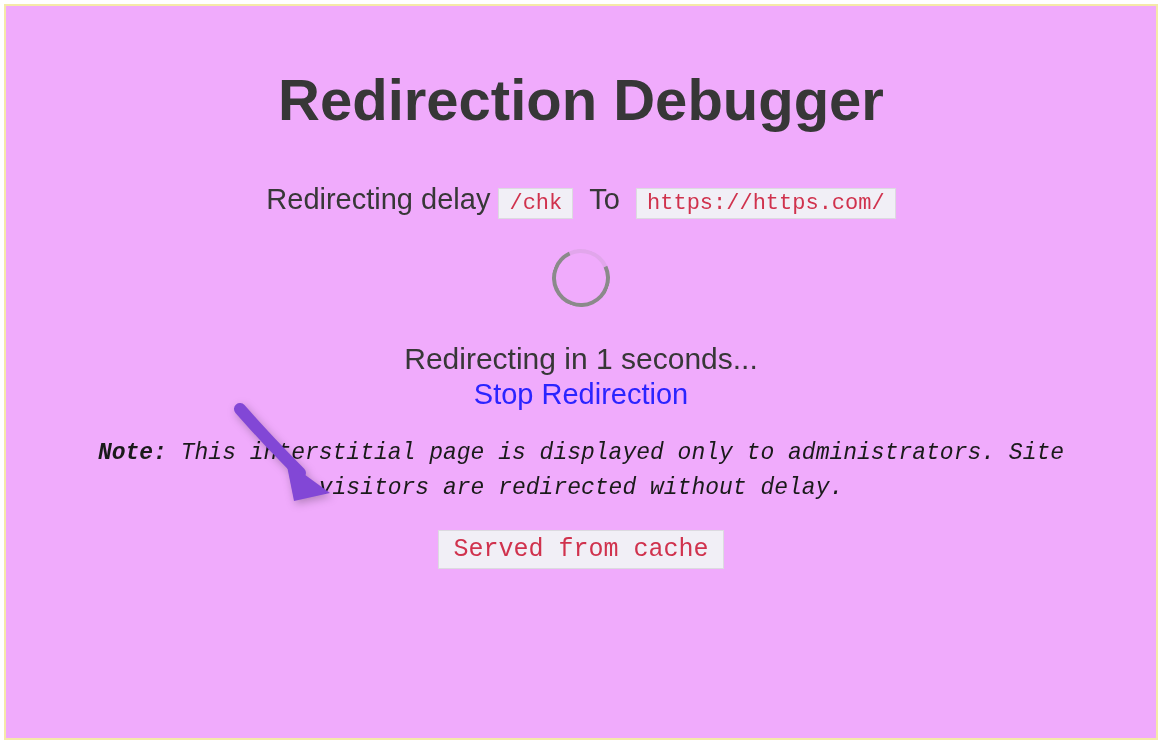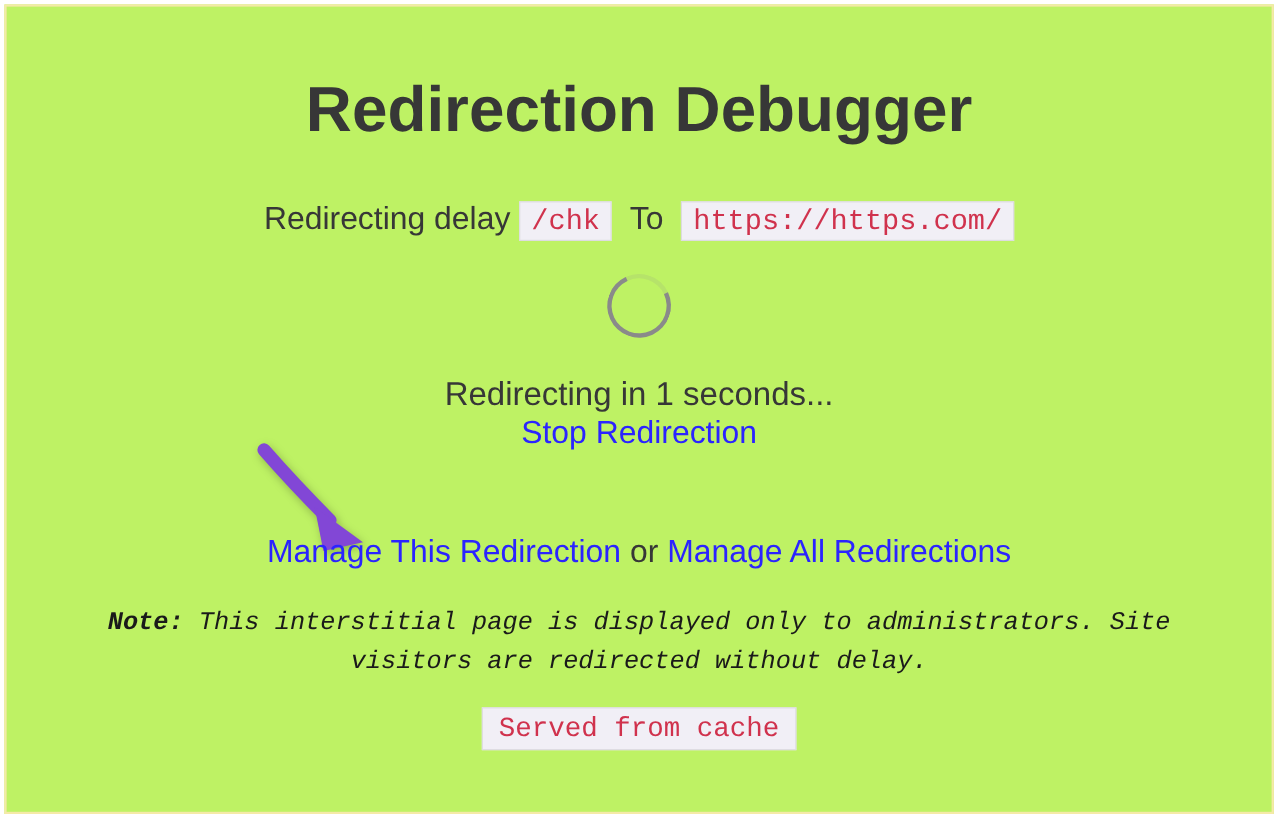--- a/index.html
+++ b/index.html
@@ -10,21 +10,21 @@
     body {
       width: 1162px;
       height: 744px;
       background: #fff;
       font-family: -apple-system, BlinkMacSystemFont, "Segoe UI", Helvetica, Arial, sans-serif;
       padding: 4px;
     }
     .container {
       width: 100%;
       height: 100%;
-      background: #bef264;
+      background: #f0abfc;
       border: 2px solid #f5e9a8;
       text-align: center;
       padding: 40px 16px;
       position: relative;
     }
     .title {
       font-size: 58px;
       font-weight: 700;
       color: #373737;
       margin-top: 20px;
@@ -35,21 +35,21 @@
       color: #373737;
       margin-bottom: 30px;
     }
     .code-box {
       display: inline-block;
       background: #f1eff6;
       border: 1px solid #dcdae0;
       padding: 2px 10px;
       font-family: "SFMono-Regular", Consolas, "Liberation Mono", Menlo, monospace;
       color: #d0324d;
-      font-size: 26px;
+      font-size: 22px;
       vertical-align: baseline;
     }
     .to-text {
       margin: 0 8px;
     }
     .spinner-wrap {
       margin: 25px auto 35px auto;
     }
     .spinner {
       width: 58px;
@@ -140,23 +140,20 @@
     <a>Stop Redirection</a>
   </div>
 
   <div class="arrow-annotation">
     <svg width="120" height="110" viewBox="0 0 120 110">
       <path d="M 12 8 Q 40 40 72 72" stroke="#8247d6" stroke-width="12" fill="none" stroke-linecap="round"></path>
       <polygon points="58,60 102,92 66,100" fill="#8247d6"></polygon>
     </svg>
   </div>
 
-  <div class="manage-line">
-    <a>Manage This Redirection</a><span> or </span><a>Manage All Redirections</a>
-  </div>
 
   <div class="note-line">
     <span class="note-label">Note:</span><span> This interstitial page is displayed only to administrators. Site visitors are redirected without delay.</span>
   </div>
 
   <div>
     <span class="cache-badge">Served from cache</span>
   </div>
 
 </div>

